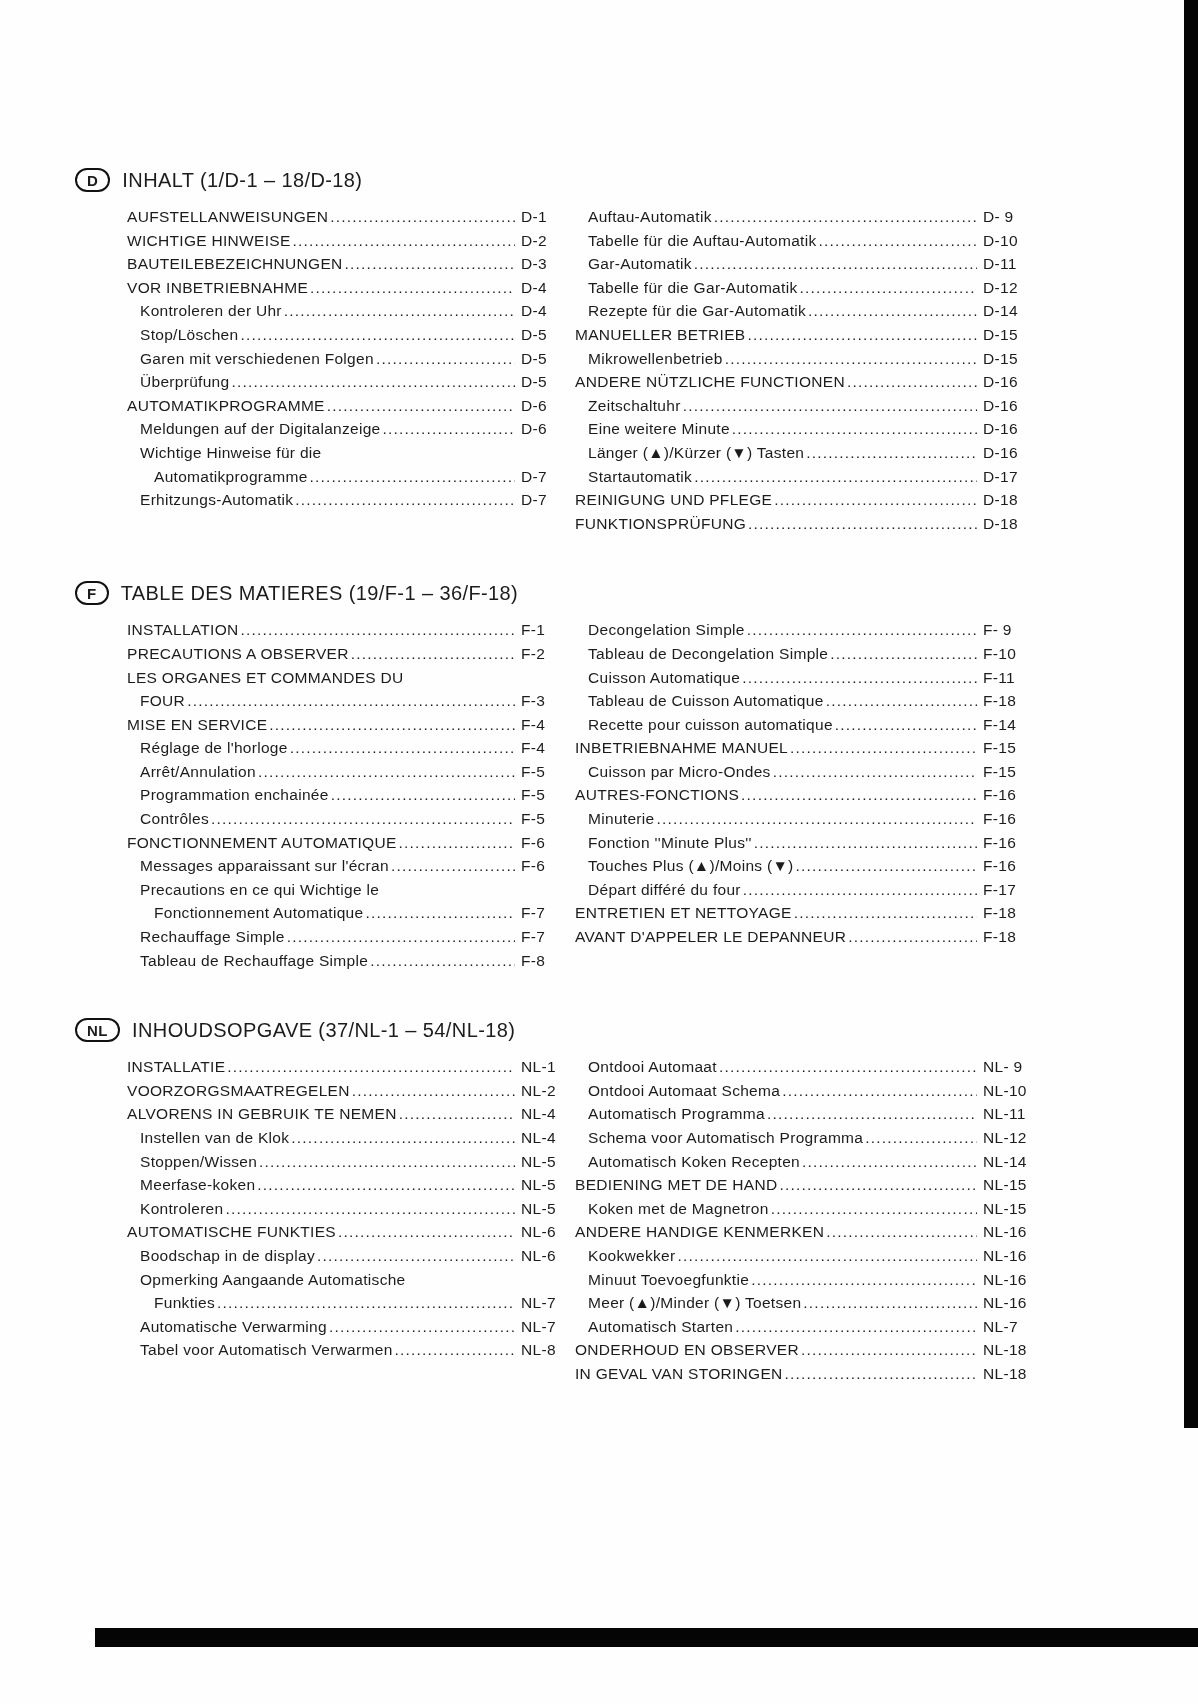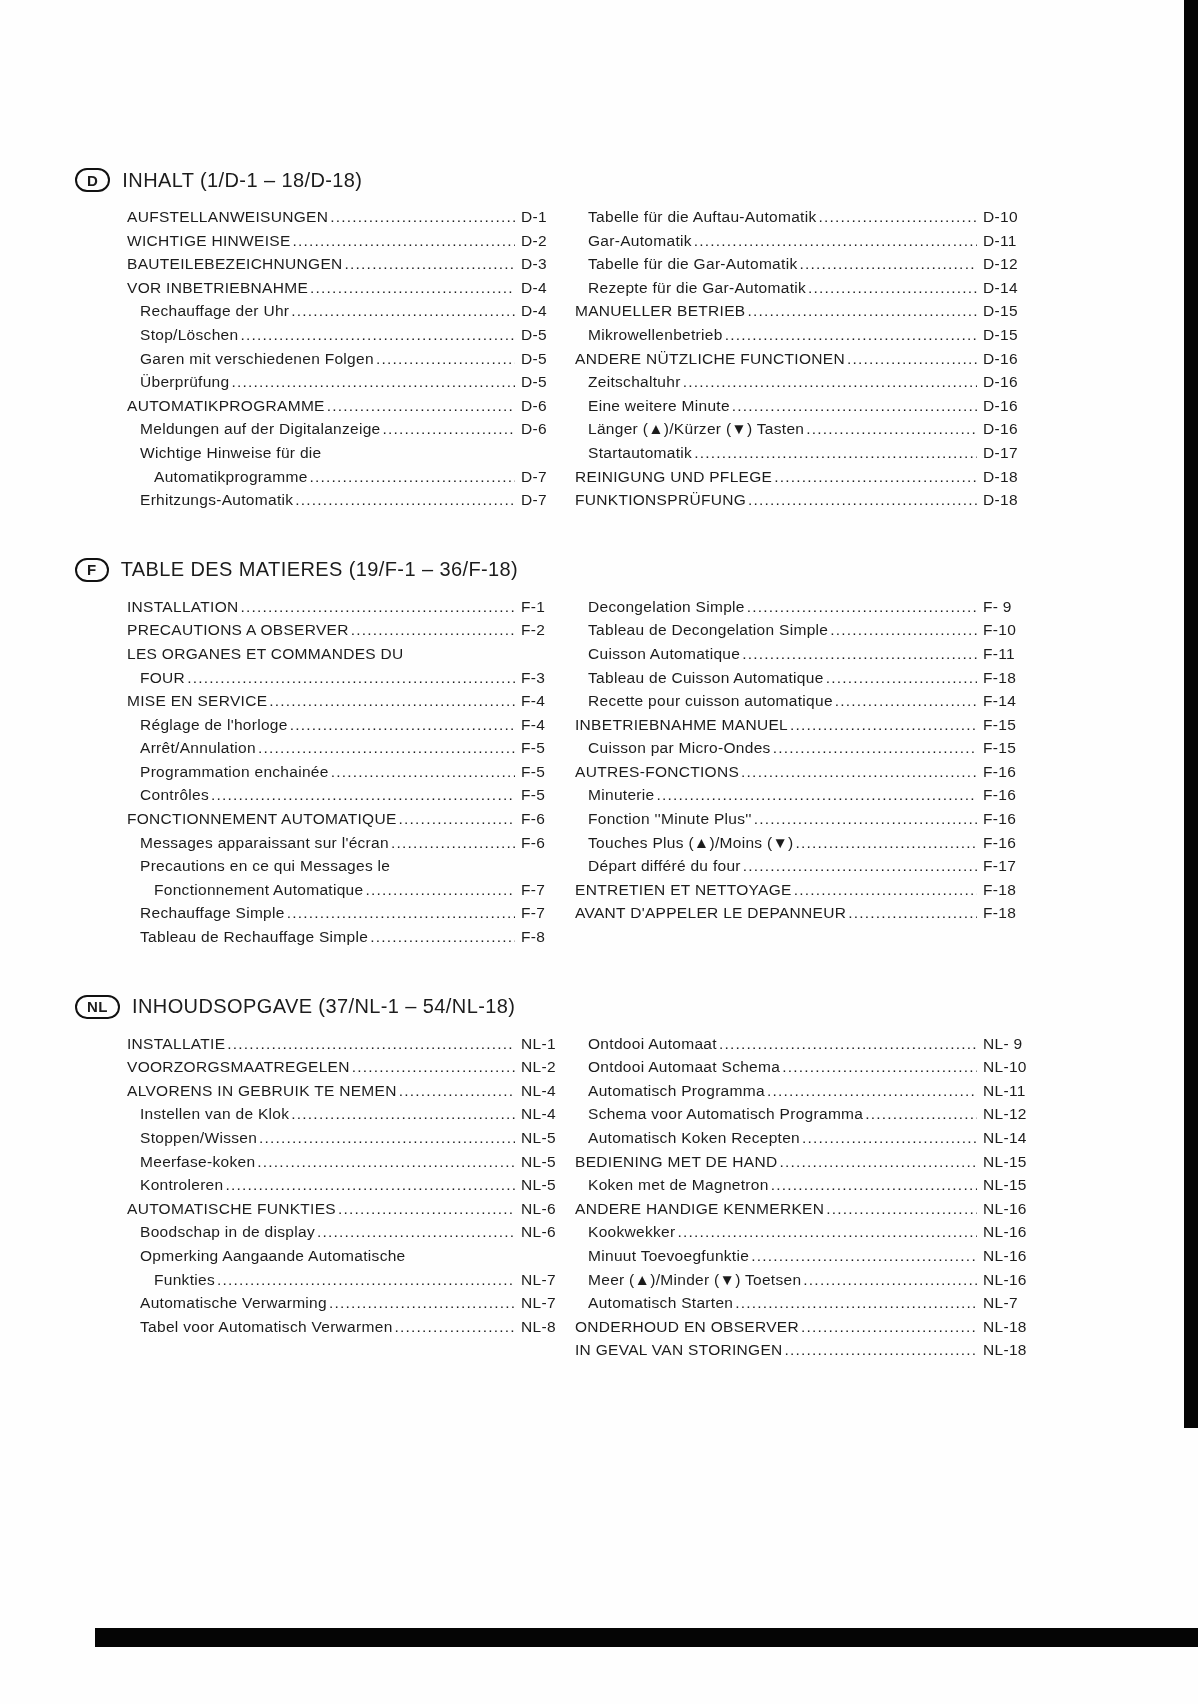--- a/index.html
+++ b/index.html
@@ -131,21 +131,21 @@
               <span class="entry-text">BAUTEILEBEZEICHNUNGEN</span>
               <span class="leader"></span>
               <span class="pagenum">D-3</span>
             </div>
             <div class="row indent-0">
               <span class="entry-text">VOR INBETRIEBNAHME</span>
               <span class="leader"></span>
               <span class="pagenum">D-4</span>
             </div>
             <div class="row indent-1">
-              <span class="entry-text">Rechauffage der Uhr</span>
+              <span class="entry-text">Kontroleren der Uhr</span>
               <span class="leader"></span>
               <span class="pagenum">D-4</span>
             </div>
             <div class="row indent-1">
               <span class="entry-text">Stop/Löschen</span>
               <span class="leader"></span>
               <span class="pagenum">D-5</span>
             </div>
             <div class="row indent-1">
               <span class="entry-text">Garen mit verschiedenen Folgen</span>
@@ -175,20 +175,25 @@
               <span class="leader"></span>
               <span class="pagenum">D-7</span>
             </div>
             <div class="row indent-1">
               <span class="entry-text">Erhitzungs-Automatik</span>
               <span class="leader"></span>
               <span class="pagenum">D-7</span>
             </div>
           </div>
           <div class="col col-right">
+            <div class="row indent-1">
+              <span class="entry-text">Auftau-Automatik</span>
+              <span class="leader"></span>
+              <span class="pagenum">D- 9</span>
+            </div>
             <div class="row indent-1">
               <span class="entry-text">Tabelle für die Auftau-Automatik</span>
               <span class="leader"></span>
               <span class="pagenum">D-10</span>
             </div>
             <div class="row indent-1">
               <span class="entry-text">Gar-Automatik</span>
               <span class="leader"></span>
               <span class="pagenum">D-11</span>
             </div>
@@ -304,21 +309,21 @@
               <span class="entry-text">FONCTIONNEMENT AUTOMATIQUE</span>
               <span class="leader"></span>
               <span class="pagenum">F-6</span>
             </div>
             <div class="row indent-1">
               <span class="entry-text">Messages apparaissant sur l'écran</span>
               <span class="leader"></span>
               <span class="pagenum">F-6</span>
             </div>
             <div class="row indent-1">
-              <span class="entry-text">Precautions en ce qui Messages le</span>
+              <span class="entry-text">Precautions en ce qui Wichtige le</span>
             </div>
             <div class="row indent-2">
               <span class="entry-text">Fonctionnement Automatique</span>
               <span class="leader"></span>
               <span class="pagenum">F-7</span>
             </div>
             <div class="row indent-1">
               <span class="entry-text">Rechauffage Simple</span>
               <span class="leader"></span>
               <span class="pagenum">F-7</span>

